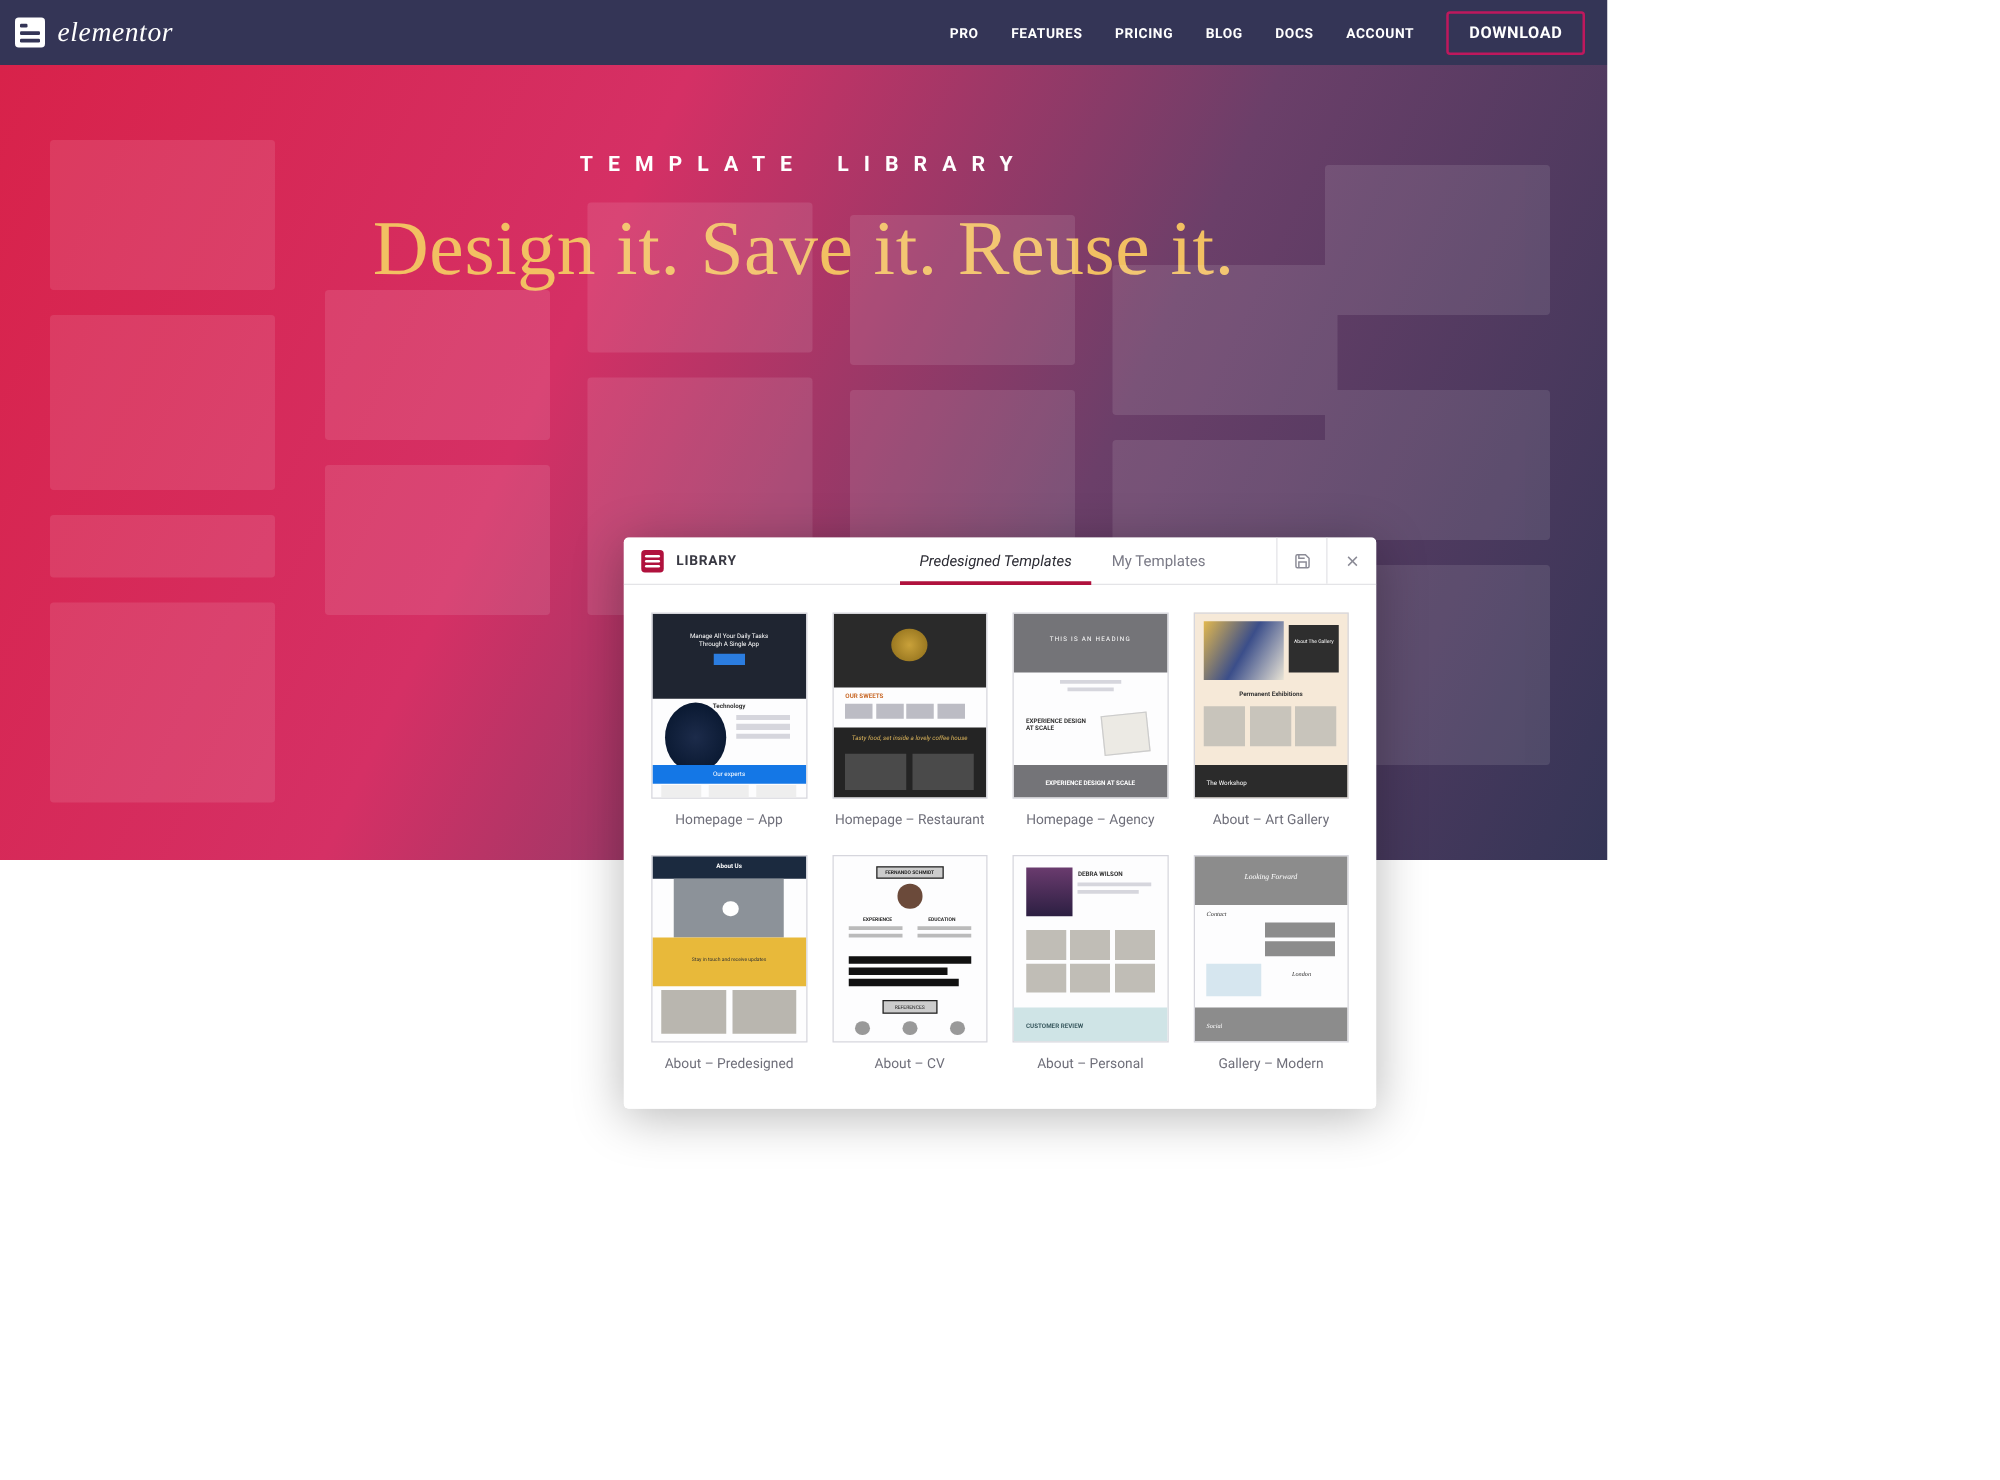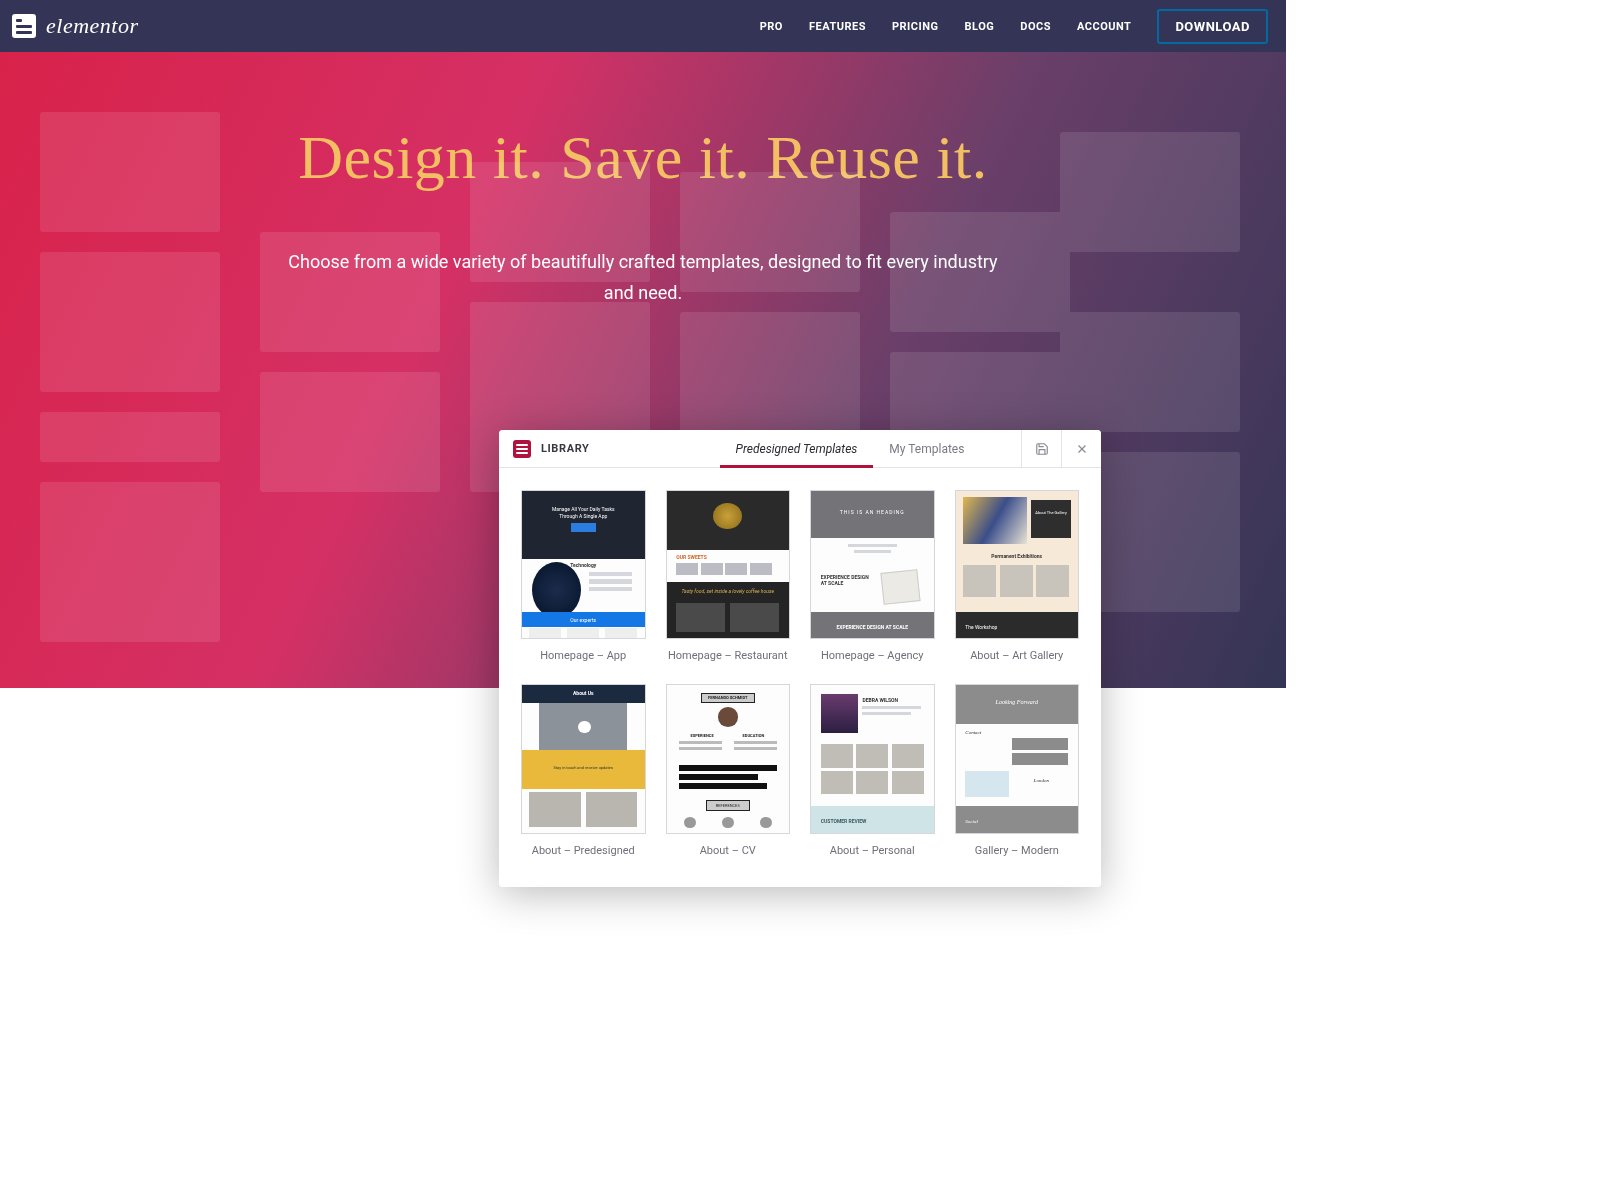--- a/index.html
+++ b/index.html
@@ -19,21 +19,21 @@
   
   .nav{height:52px;background:var(--navy);display:flex;align-items:center;padding:0 18px 0 12px;color:#fff;}
   .brand{display:flex;align-items:center;gap:10px;}
   .brand-mark{width:24px;height:24px;background:#fff;border-radius:3px;display:flex;flex-direction:column;justify-content:center;align-items:center;gap:3px;padding:4px;}
   .brand-mark span{display:block;width:100%;height:3px;background:var(--navy);border-radius:1px;}
   .brand-mark span:first-child{width:40%;align-self:flex-start;}
   .brand-name{font-family:"Brush Script MT","Segoe Script",cursive;font-size:22px;font-style:italic;letter-spacing:.5px;}
   .nav-spacer{flex:1;}
   .nav-links{display:flex;align-items:center;gap:26px;}
   .nav-link{font-size:11px;font-weight:700;letter-spacing:.5px;color:#fff;text-decoration:none;cursor:pointer;}
-  .nav-btn{border:2px solid #0369a1;border-radius:3px;padding:8px 16px;font-size:13px;font-weight:700;letter-spacing:.5px;background:transparent;color:#fff;cursor:pointer;}
+  .nav-btn{border:2px solid #be185d;border-radius:3px;padding:8px 16px;font-size:13px;font-weight:700;letter-spacing:.5px;background:transparent;color:#fff;cursor:pointer;}
 
   
   .hero{position:relative;height:636px;background:linear-gradient(115deg,var(--crimson) 0%,var(--pink) 35%,#6B3F69 65%,var(--navy) 100%);color:var(--text);text-align:center;padding-top:70px;}
   .hero-bg{position:absolute;inset:0;overflow:hidden;opacity:.10;}
   .bg-tile{position:absolute;background:#fff;border-radius:3px;}
   .eyebrow{font-size:17px;font-weight:700;letter-spacing:12px;word-spacing:8px;margin-bottom:22px;}
   .headline{font-family:Georgia,"Times New Roman",serif;font-size:62px;font-weight:400;color:var(--gold);letter-spacing:.5px;margin-bottom:54px;}
   .sub{max-width:740px;margin:0 auto;font-size:18px;font-weight:400;line-height:1.7;color:#fff;}
 
   
@@ -100,22 +100,22 @@
     <div class="bg-tile" style="top:250px;left:470px;width:180px;height:190px;"></div>
     <div class="bg-tile" style="top:120px;left:680px;width:180px;height:120px;"></div>
     <div class="bg-tile" style="top:260px;left:680px;width:180px;height:120px;"></div>
     <div class="bg-tile" style="top:160px;left:890px;width:180px;height:120px;"></div>
     <div class="bg-tile" style="top:300px;left:890px;width:180px;height:160px;"></div>
     <div class="bg-tile" style="top:80px;left:1060px;width:180px;height:120px;"></div>
     <div class="bg-tile" style="top:260px;left:1060px;width:180px;height:120px;"></div>
     <div class="bg-tile" style="top:400px;left:1060px;width:180px;height:160px;"></div>
     <div class="bg-tile" style="top:430px;left:40px;width:180px;height:160px;"></div>
   </div>
+  <div class="eyebrow">TEMPLATE LIBRARY</div>
   <h1 class="headline">Design it. Save it. Reuse it.</h1>
-  <p class="sub">Choose from a wide variety of beautifully crafted templates, designed to fit every industry and need.</p>
 </div>
 
 <div class="lower"></div>
 
 <div class="panel-wrap">
   <div class="panel-head">
     <div class="panel-title-block">
       <div class="panel-logo">
           <span></span>
           <span></span>

